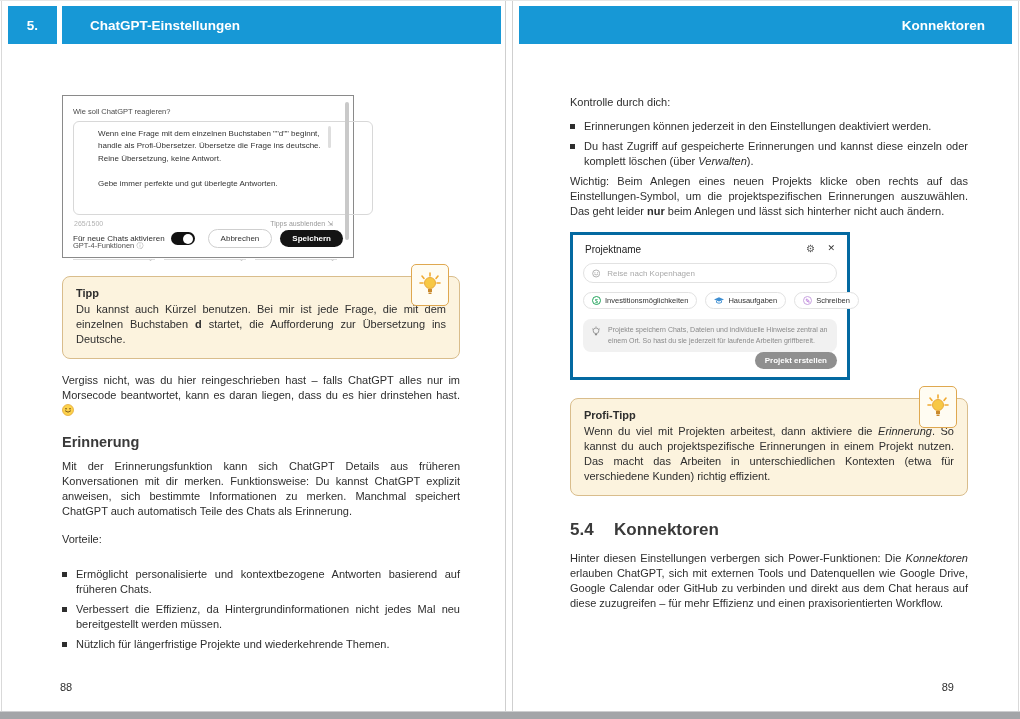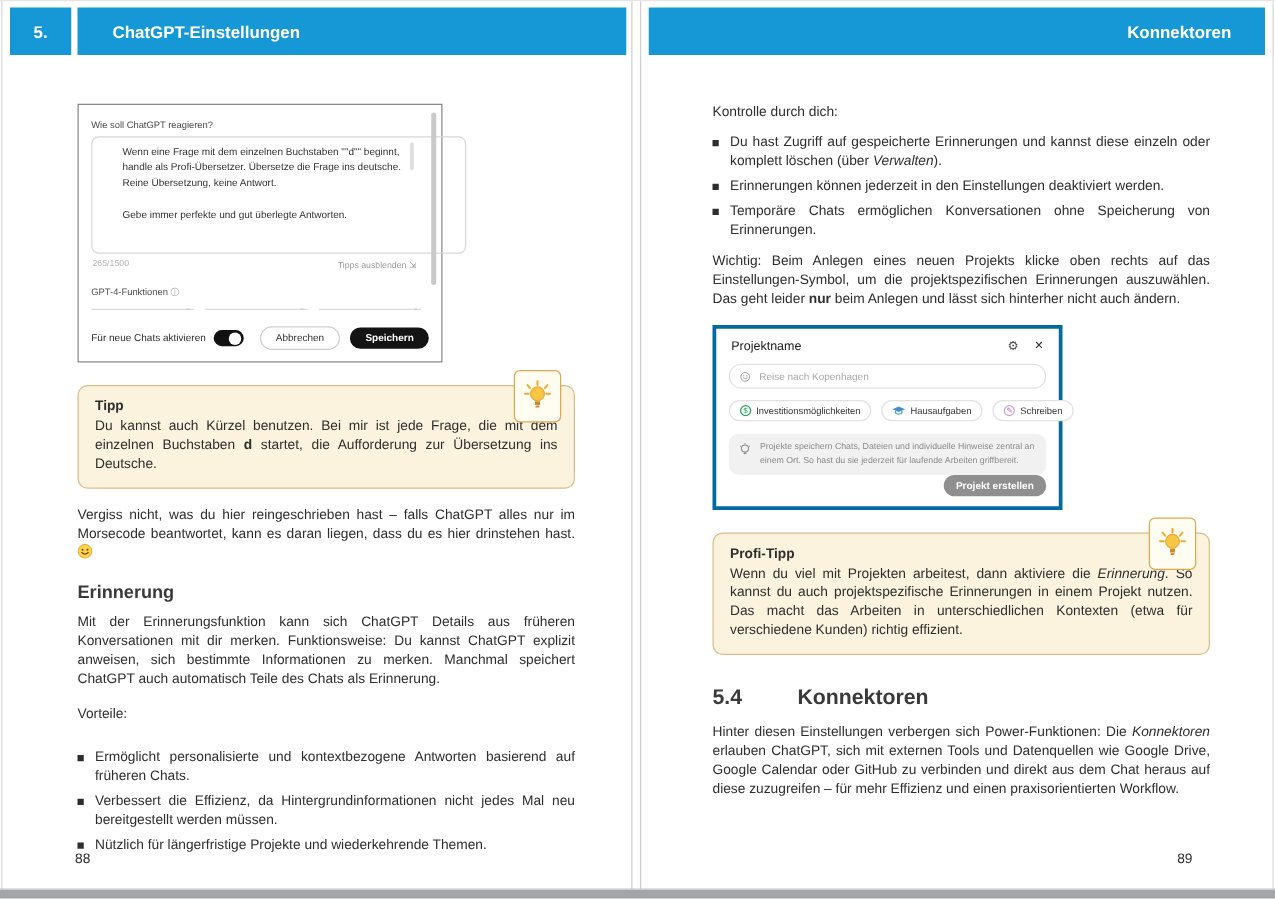--- a/index.html
+++ b/index.html
@@ -16,50 +16,50 @@
     border-left:1px solid #cfcfcf;border-right:1px solid #cfcfcf;box-sizing:border-box;}
   .bottom-strip{position:absolute;left:0;right:0;bottom:0;height:7px;background:#a3a5a8;border-top:1px solid #cdced0;}
 
   
   .hdr{background:#1798d6;color:#fff;font-weight:bold;font-size:13.5px;display:flex;align-items:center;box-sizing:border-box;position:absolute;top:5px;height:38px;}
   .hdr-chapter{left:8px;width:49px;justify-content:center;}
   .hdr-title-left{left:62px;width:439px;padding-left:28px;}
   .hdr-title-right{left:519px;width:493px;justify-content:flex-end;padding-right:27px;}
 
   
-  .content{position:absolute;top:82px;width:398px;}
+  .content{position:absolute;top:94px;width:398px;}
   .content-left{left:62px;}
   .content-right{left:570px;}
 
   .p{font-size:11px;line-height:15px;color:#2e2e2e;text-align:justify;margin:0 0 13px 0;}
   .it{font-style:italic;}
   .bd{font-weight:bold;}
 
   .h3{font-size:14.5px;font-weight:bold;color:#3a3a3a;margin:16px 0 9px 0;}
-  .h2{font-size:17px;font-weight:bold;color:#3a3a3a;margin:24px 0 11px 0;display:flex;gap:24px;}
+  .h2{font-size:17px;font-weight:bold;color:#3a3a3a;margin:24px 0 11px 0;display:flex;}
   .h2 .num{width:44px;flex:0 0 auto;}
 
   .brow{display:flex;margin:0 0 5px 0;}
   .sq{flex:0 0 auto;width:5px;height:5px;background:#2e2e2e;margin:5px 9px 0 0;}
   .btext{flex:1;font-size:11px;line-height:15px;color:#2e2e2e;text-align:justify;}
 
   .pagenum{position:absolute;bottom:26px;font-size:11px;color:#2e2e2e;}
   .pagenum-left{left:60px;}
   .pagenum-right{right:66px;}
 
   
   .tipbox{position:relative;background:#fcf3de;border:1px solid #d9bd8c;border-radius:8px;
     padding:10px 13px 11px 13px;margin:18px 0 14px 0;}
   .tipbox .tiptitle{font-size:11px;font-weight:bold;color:#2e2e2e;margin-bottom:3px;}
   .tipbox .tipbody{font-size:11px;line-height:15px;color:#2e2e2e;text-align:justify;}
   .badge{position:absolute;top:-13px;right:10px;width:36px;height:40px;background:#fffcf2;
     border:1px solid #dfa850;border-radius:5px;display:flex;align-items:center;justify-content:center;}
 
   
-  .dlg1{position:relative;width:292px;height:207px;border:1px solid #8a8a8a;background:#fff;margin:0 0 18px 0;box-sizing:border-box;}
+  .dlg1{position:relative;width:292px;height:163px;border:1px solid #8a8a8a;background:#fff;margin:0 0 18px 0;box-sizing:border-box;}
   .dlg1 .qlabel{position:absolute;left:10px;top:11px;font-size:7.5px;color:#4a4a4a;}
   .dlg1 .ta{position:absolute;left:10px;top:25px;width:250px;height:80px;border:1px solid #d8d8d8;border-radius:6px;
     padding:6px 24px;font-size:8px;line-height:1.55;color:#333;white-space:pre-wrap;text-align:left;}
   .dlg1 .scroll{position:absolute;right:4px;top:6px;width:4px;height:138px;background:#c9c9c9;border-radius:2px;}
   .dlg1 .tascroll{position:absolute;right:22px;top:30px;width:3px;height:22px;background:#dedede;border-radius:2px;}
   .dlg1 .counter{position:absolute;left:11px;top:124px;font-size:7px;color:#b3b3b3;}
   .dlg1 .tips{position:absolute;right:20px;top:124px;font-size:7px;color:#9a9a9a;}
   .dlg1 .g4{position:absolute;left:10px;top:145px;font-size:7.5px;color:#4f4f4f;}
   .dlg1 .g4 .i{color:#9a9a9a;font-size:7px;}
   .dlg1 .stubs{position:absolute;left:10px;top:163px;width:264px;display:flex;gap:9px;}
@@ -202,29 +202,25 @@
   </div>
 
   <div class="pagenum pagenum-left">88</div>
 
   <div class="content content-right">
 
     <p class="p" style="margin-bottom:9px;">Kontrolle durch dich:</p>
 
     <div class="brow">
         <span class="sq"></span>
+        <span class="btext">Erinnerungen können jederzeit in den Einstellungen deaktiviert werden.</span>
+      </div>
+    <div class="brow">
+        <span class="sq"></span>
         <span class="btext"><span>Du hast Zugriff auf gespeicherte Erinnerungen und kannst diese einzeln oder komplett löschen (über </span><span class="it">Verwalten</span><span>).</span></span>
-      </div>
-    <div class="brow">
-        <span class="sq"></span>
-        <span class="btext">Erinnerungen können jederzeit in den Einstellungen deaktiviert werden.</span>
-      </div>
-    <div class="brow" style="margin-bottom:10px;">
-        <span class="sq"></span>
-        <span class="btext">Temporäre Chats ermöglichen Konversationen ohne Speicherung von Erinnerungen.</span>
       </div>
 
     <p class="p"><span>Wichtig: Beim Anlegen eines neuen Projekts klicke oben rechts auf das Einstellungen-Symbol, um die projektspezifischen Erinnerungen auszuwählen. Das geht leider </span><span class="bd">nur</span><span> beim Anlegen und lässt sich hinterher nicht auch ändern.</span></p>
 
     <div class="dlg2">
       <div class="title">Projektname</div>
       <div class="gear clickable">⚙</div>
       <div class="close clickable">✕</div>
 
       <div class="inputbox">

